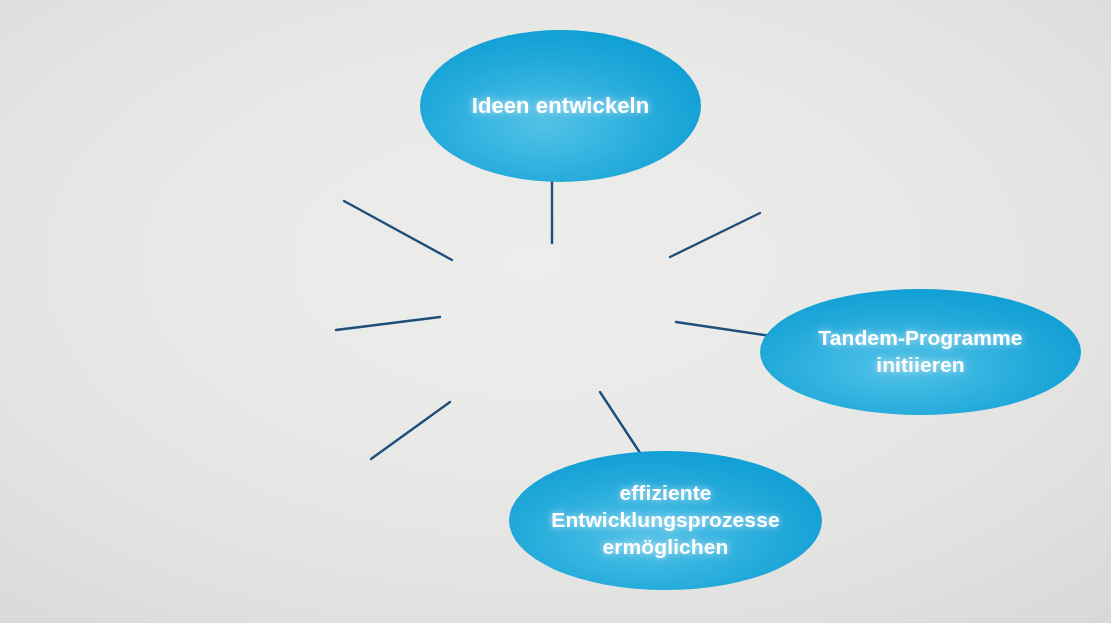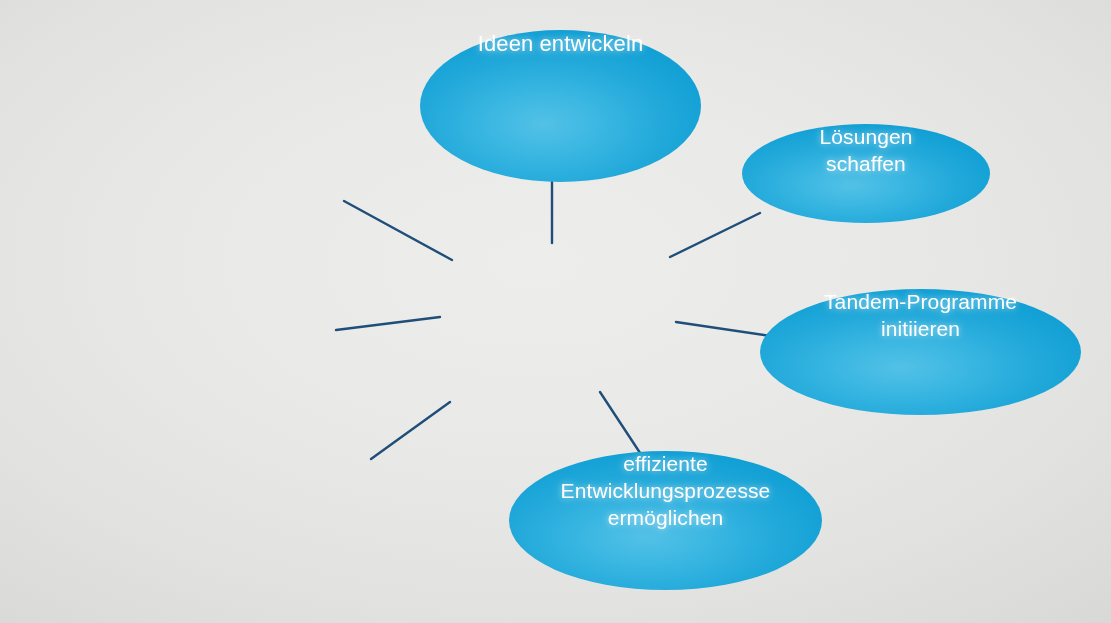--- a/index.html
+++ b/index.html
@@ -48,25 +48,25 @@
     line-height: 1.32;
     letter-spacing: -0.2px;
     white-space: pre-line;
   }
 
   
   .node {
     position: absolute;
     border-radius: 50%;
     display: flex;
-    align-items: flex-start;
+    align-items: center;
     justify-content: center;
     text-align: center;
     color: #ffffff;
-    font-weight: normal;
+    font-weight: bold;
     line-height: 1.28;
     letter-spacing: 0.1px;
     text-shadow:
        0 0 6px rgba(255,255,255,0.55),
        0 0 13px rgba(255,255,255,0.30);
     background:
       radial-gradient(ellipse 78% 78% at 44% 62%,
         #53c1e6 0%,
         #3ab7e2 26%,
         #22a9da 54%,
@@ -105,24 +105,20 @@
       <line x1="336" y1="330" x2="440" y2="317"></line>
     </g>
   </svg>
 
 
 
   <div class="node" id="node-1">
     <span>Ideen entwickeln</span>
   </div>
 
-  <div class="node" id="node-2">
-    <span>Lösungen
-schaffen</span>
-  </div>
 
   <div class="node" id="node-3">
     <span>Tandem-Programme
 initiieren</span>
   </div>
 
   <div class="node" id="node-4">
     <span>effiziente
 Entwicklungsprozesse
 ermöglichen</span>

